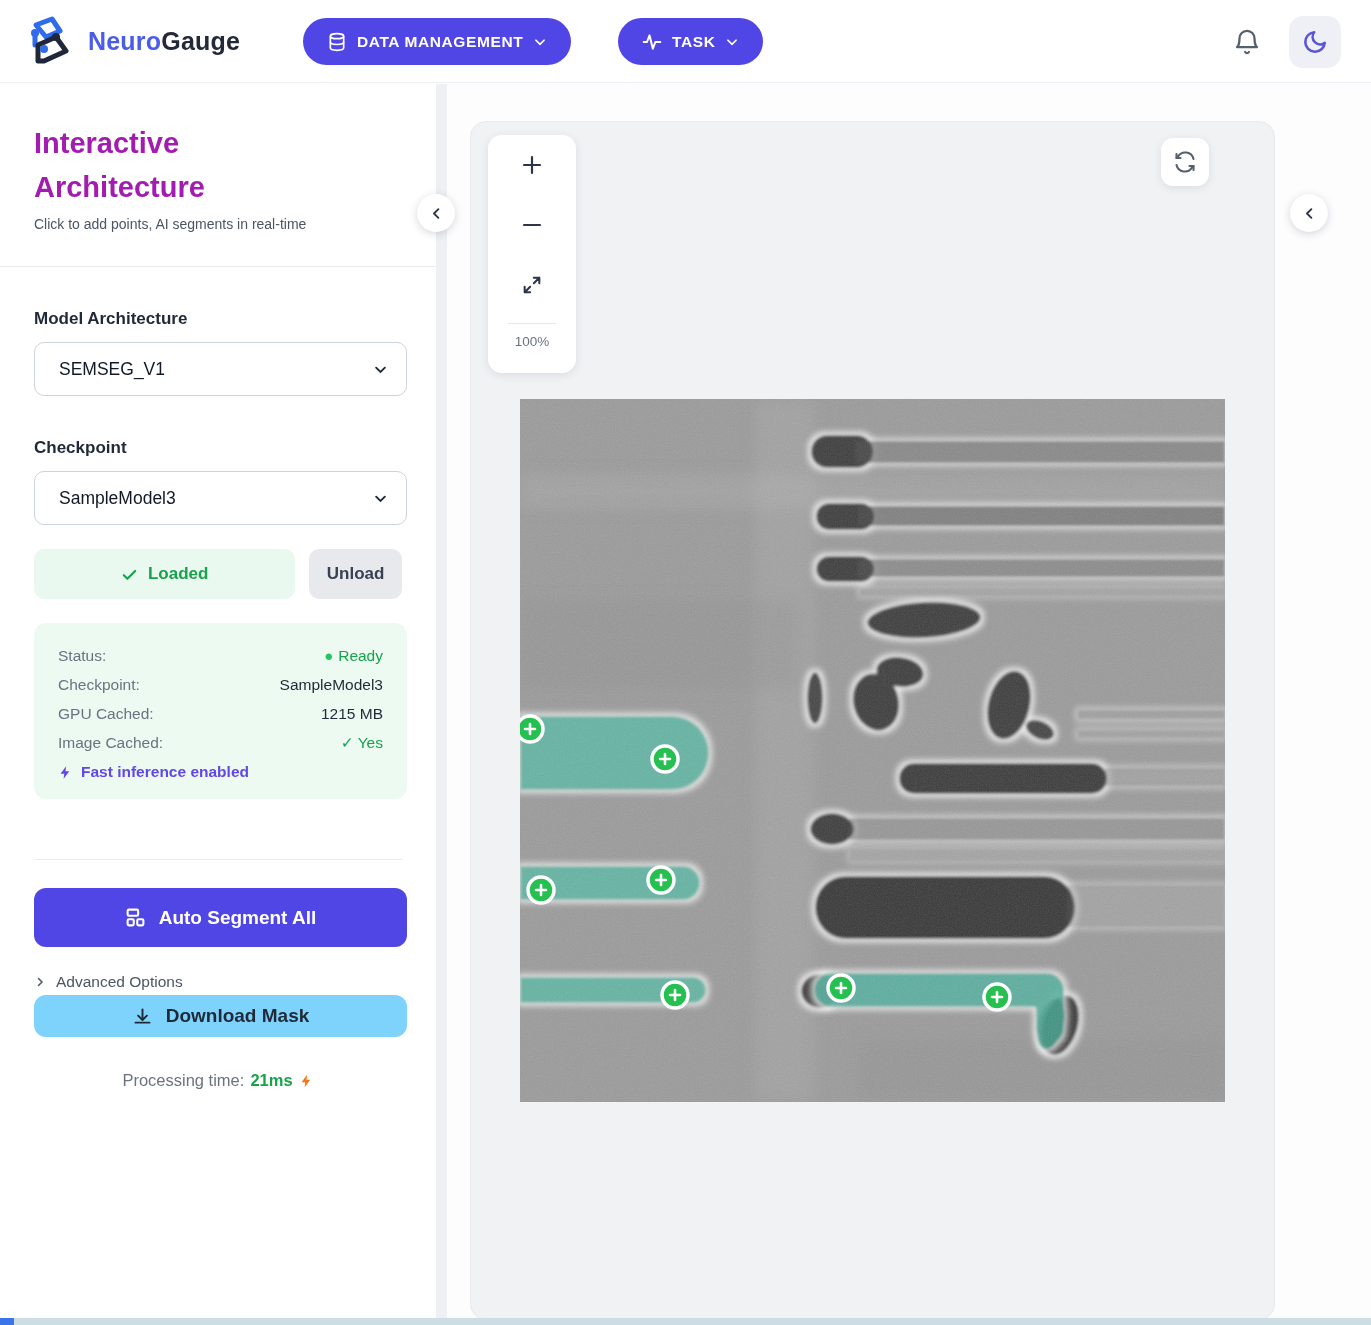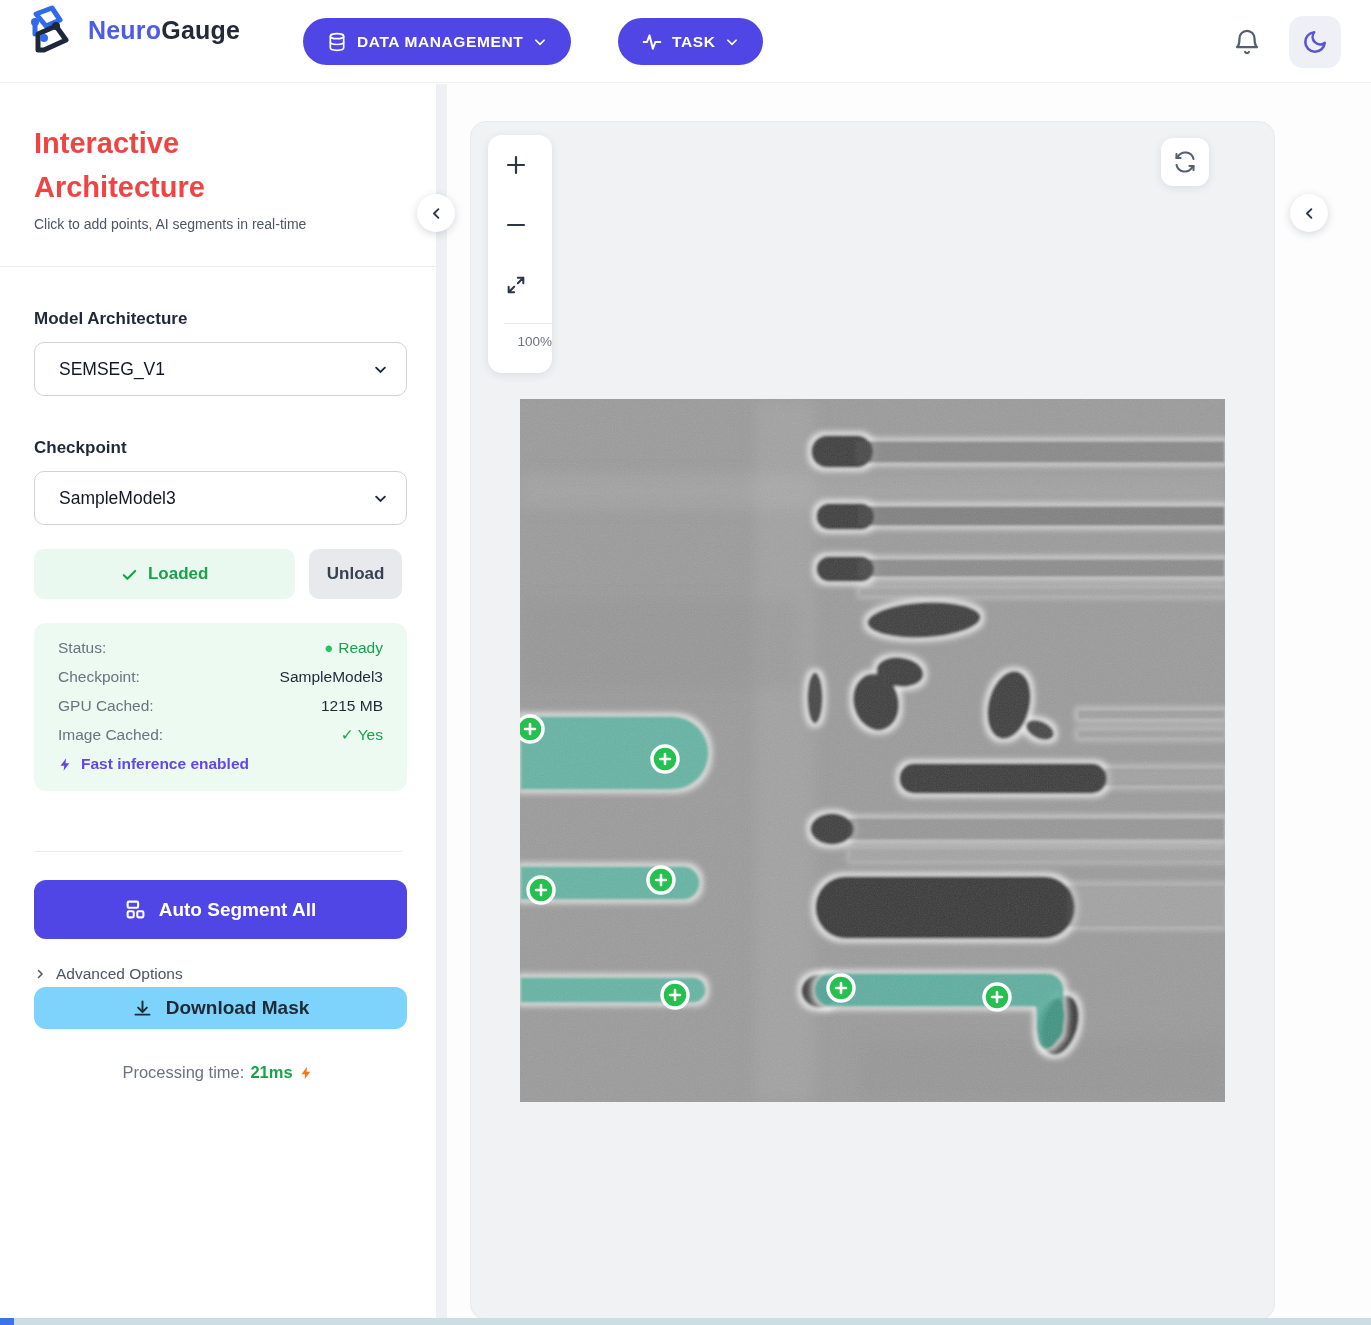--- a/index.html
+++ b/index.html
@@ -1,53 +1,53 @@
 <!DOCTYPE html>
 <html><head>
 <meta charset="utf-8">
 <style>
   * { margin:0; padding:0; box-sizing:border-box; }
   html,body { width:1371px; height:1325px; }
   body { font-family:"Liberation Sans", sans-serif; background:#ffffff; position:relative; overflow:hidden; }
 
   
   .header { position:absolute; left:0; top:0; width:1371px; height:83px; background:#ffffff;
-            border-bottom:1px solid #eceff3; display:flex; align-items:flex-start; z-index:30; }
+            border-bottom:1px solid #eceff3; display:flex; align-items:center; z-index:30; }
   .brand { display:flex; align-items:center; gap:10px; margin-left:22px; }
   .brand-name { font-size:25px; font-weight:bold; letter-spacing:.2px; }
   .brand-name .p1 { color:#4a5ce8; }
   .brand-name .p2 { color:#222938; }
   .nav-btn { display:flex; align-items:center; gap:10px; background:#4f46e5; color:#fff;
              border:none; border-radius:24px; height:47px; padding:8px 24px; font-weight:bold;
              font-size:15.5px; letter-spacing:.6px; cursor:pointer; font-family:inherit; }
   .nav-btn.dm { position:absolute; left:303px; top:18px; }
   .nav-btn.task { position:absolute; left:618px; top:18px; }
   .bell-btn { position:absolute; left:1230px; top:26px; width:34px; height:34px; background:none; border:none; cursor:pointer; }
   .theme-btn { position:absolute; left:1289px; top:16px; width:52px; height:52px; border:none;
                border-radius:14px; background:#eef0f5; cursor:pointer; display:flex; align-items:center; justify-content:center; }
 
   
   .sidebar { position:absolute; left:0; top:84px; width:437px; height:1241px; background:#ffffff;
              border-right:1px solid #eceff3; z-index:10; }
   .sb-pad { padding:0 34px; }
-  .sb-title { color:#ef4444; font-size:29px; font-weight:bold; line-height:1.5; padding-top:38px; }
+  .sb-title { color:#a21caf; font-size:29px; font-weight:bold; line-height:1.5; padding-top:38px; }
   .sb-sub { color:#4b5563; font-size:14px; line-height:1.65; margin-top:4px; width:345px; }
   .sb-div { border:none; border-top:1px solid #e9ecef; margin:0; }
   .sb-div.d1 { margin-top:30px; }
   .field-label { color:#1f2937; font-size:17px; font-weight:bold; margin-top:42px; margin-bottom:13px; }
   .select { width:373px; height:54px; border:1px solid #cdd3dc; border-radius:10px; background:#fff;
             display:flex; align-items:center; padding:0 18px 0 24px; font-size:17.5px; color:#111827; cursor:pointer; }
   .select .sel-val { flex:1; }
   .load-row { display:flex; gap:14px; margin-top:24px; }
   .chip-loaded { width:265px; height:50px; background:#e9f9ef; border:none; border-radius:10px;
                  color:#16a34a; font-size:17px; font-weight:bold; display:flex; align-items:center;
                  justify-content:center; gap:10px; cursor:pointer; font-family:inherit; }
   .chip-unload { width:94px; height:50px; background:#e7e9ed; border:none; border-radius:10px;
                  color:#374151; font-size:17px; font-weight:bold; cursor:pointer; font-family:inherit; }
-  .status-card { width:373px; background:#ecfaf2; border-radius:12px; margin-top:24px; padding:16px 24px 18px 24px; }
+  .status-card { width:373px; background:#ecfaf2; border-radius:12px; margin-top:24px; padding:24px 24px 18px 24px; }
   .st-row { display:flex; justify-content:space-between; font-size:15.5px; margin-bottom:11px; }
   .st-label { color:#6b7280; }
   .st-val { color:#1f2937; font-weight:normal; }
   .st-val.green { color:#16a34a; }
   .st-val .dot { color:#22c55e; font-size:15px; margin-right:5px; }
   .st-foot { color:#6346e8; font-size:15.5px; font-weight:bold; display:flex; align-items:center; gap:8px; margin-top:6px; }
   .sb-div.d2 { margin-top:60px; }
   .btn-primary { width:373px; height:59px; margin-top:28px; background:#4f46e5; color:#fff; border:none;
                  border-radius:12px; font-size:19px; font-weight:bold; display:flex; align-items:center;
                  justify-content:center; gap:13px; cursor:pointer; font-family:inherit; }
@@ -64,23 +64,23 @@
                   border:none; box-shadow:0 2px 8px rgba(30,41,59,.18); cursor:pointer;
                   display:flex; align-items:center; justify-content:center; z-index:40; }
   .collapse-btn.left { left:417px; top:194px; }
   .collapse-btn.right { left:1290px; top:194px; }
 
   
   .main-bg { position:absolute; left:438px; top:84px; width:933px; height:1241px; background:#fdfdfe; }
   .gutter { position:absolute; left:437px; top:84px; width:10px; height:1241px; background:#eef0f3; }
   .canvas-card { position:absolute; left:470px; top:121px; width:805px; height:1199px;
                  background:#f1f2f4; border:1px solid #e7eaee; border-radius:16px; }
-  .zoom-toolbar { position:absolute; left:17px; top:13px; width:64px; height:238px; background:#fff;
+  .zoom-toolbar { position:absolute; left:17px; top:13px; width:88px; height:238px; background:#fff;
                   border-radius:14px; box-shadow:0 2px 10px rgba(30,41,59,.10); display:flex;
-                  flex-direction:column; align-items:flex-end; }
+                  flex-direction:column; align-items:center; }
   .zt-btn { width:72px; height:60px; background:none; border:none; cursor:pointer; color:#2b3648;
             font-size:30px; display:flex; align-items:center; justify-content:center; }
   .zt-div { width:48px; border-top:1px solid #e5e7eb; margin-top:8px; }
   .zt-pct { color:#6b7280; font-size:13.5px; margin-top:10px; }
   .refresh-btn { position:absolute; right:65px; top:16px; width:48px; height:48px; background:#fff;
                  border:none; border-radius:12px; box-shadow:0 2px 8px rgba(30,41,59,.10); cursor:pointer;
                  display:flex; align-items:center; justify-content:center; }
   .sem-wrap { position:absolute; left:49px; top:277px; width:705px; height:703px; cursor:crosshair; }
 
   

